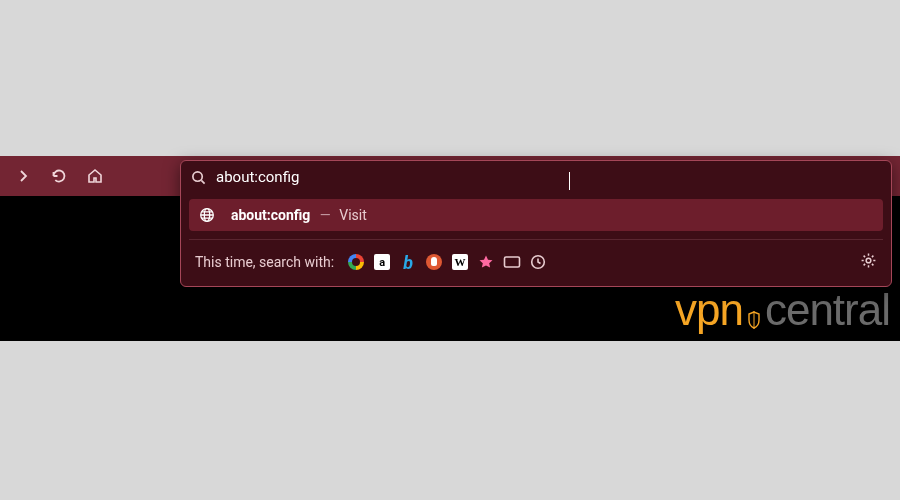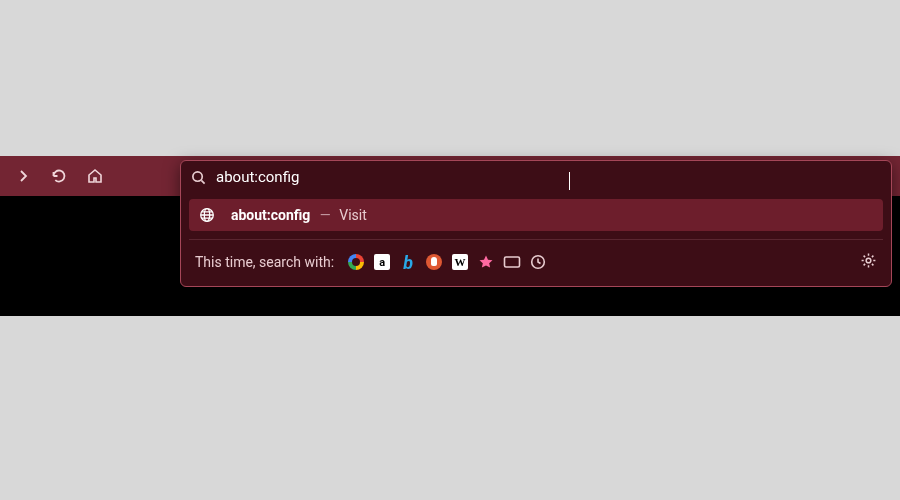--- a/index.html
+++ b/index.html
@@ -9,21 +9,21 @@
       background: #d8d8d8;
       font-family: -apple-system, BlinkMacSystemFont, "Segoe UI", Roboto, sans-serif;
       overflow: hidden;
       position: relative;
     }
     .browser-band {
       position: absolute;
       top: 156px;
       left: 0;
       right: 0;
-      height: 160px;
+      height: 185px;
       background: #000;
     }
     .toolbar {
       position: absolute;
       top: 0;
       left: 0;
       right: 0;
       height: 40px;
       background: #732533;
       display: flex;
@@ -262,13 +262,23 @@
       <div class="gear-btn">
         <svg width="17" height="17" viewBox="0 0 16 16" fill="none" stroke="currentColor" stroke-width="1.4">
             <circle cx="8" cy="8" r="2.2"></circle>
             <path d="M8 1.5v2M8 12.5v2M14.5 8h-2M3.5 8h-2M12.6 3.4l-1.4 1.4M4.8 11.2l-1.4 1.4M12.6 12.6l-1.4-1.4M4.8 4.8L3.4 3.4"></path>
           </svg>
       </div>
     </div>
     <div class="caret"></div>
   </div>
 
+  <div class="logo">
+    <span class="logo-vpn">vpn</span>
+    <span class="logo-sep">
+      <svg class="logo-shield" viewBox="0 0 12 18">
+          <path d="M6 1 L1 3 V9 Q1 15 6 17 Q11 15 11 9 V3 Z" fill="none" stroke="#f5a524" stroke-width="1.4"></path>
+          <path d="M6 0v18" stroke="#f5a524" stroke-width="1"></path>
+        </svg>
+    </span>
+    <span class="logo-central">central</span>
+  </div>
 </div>
 
 </body></html>

